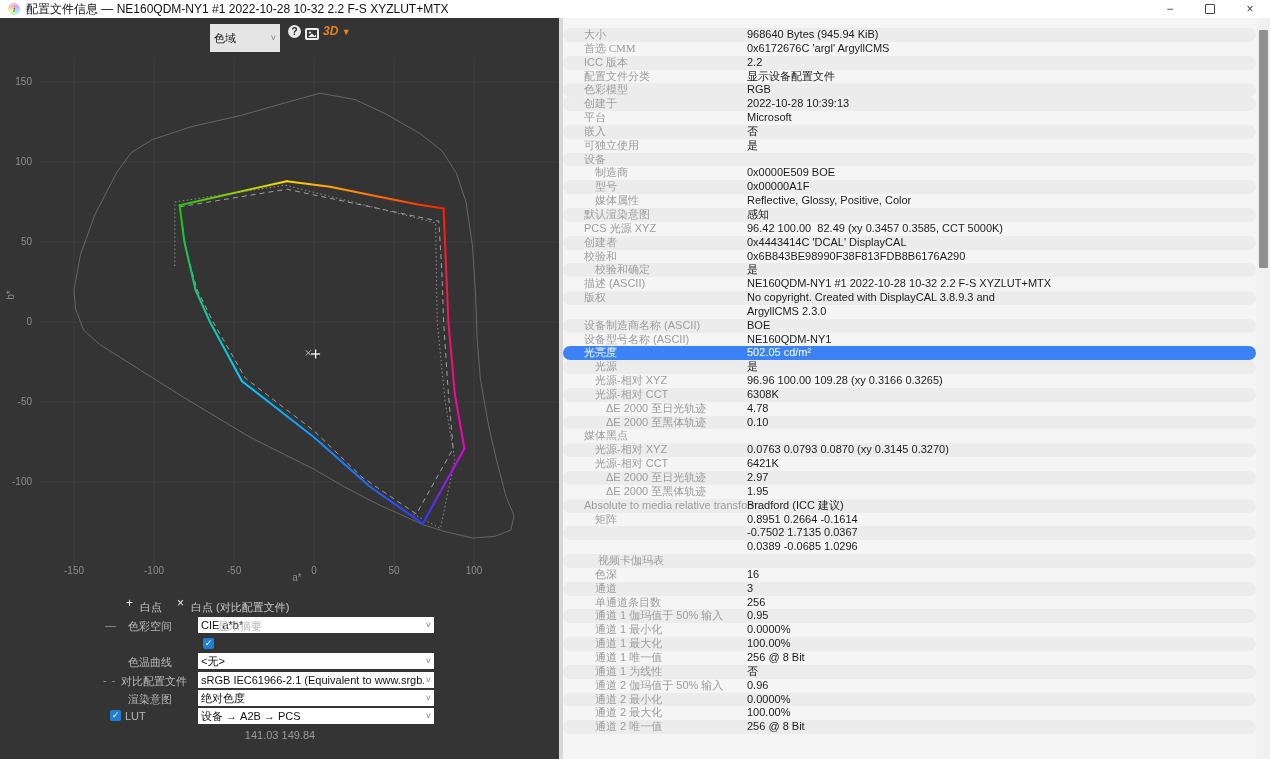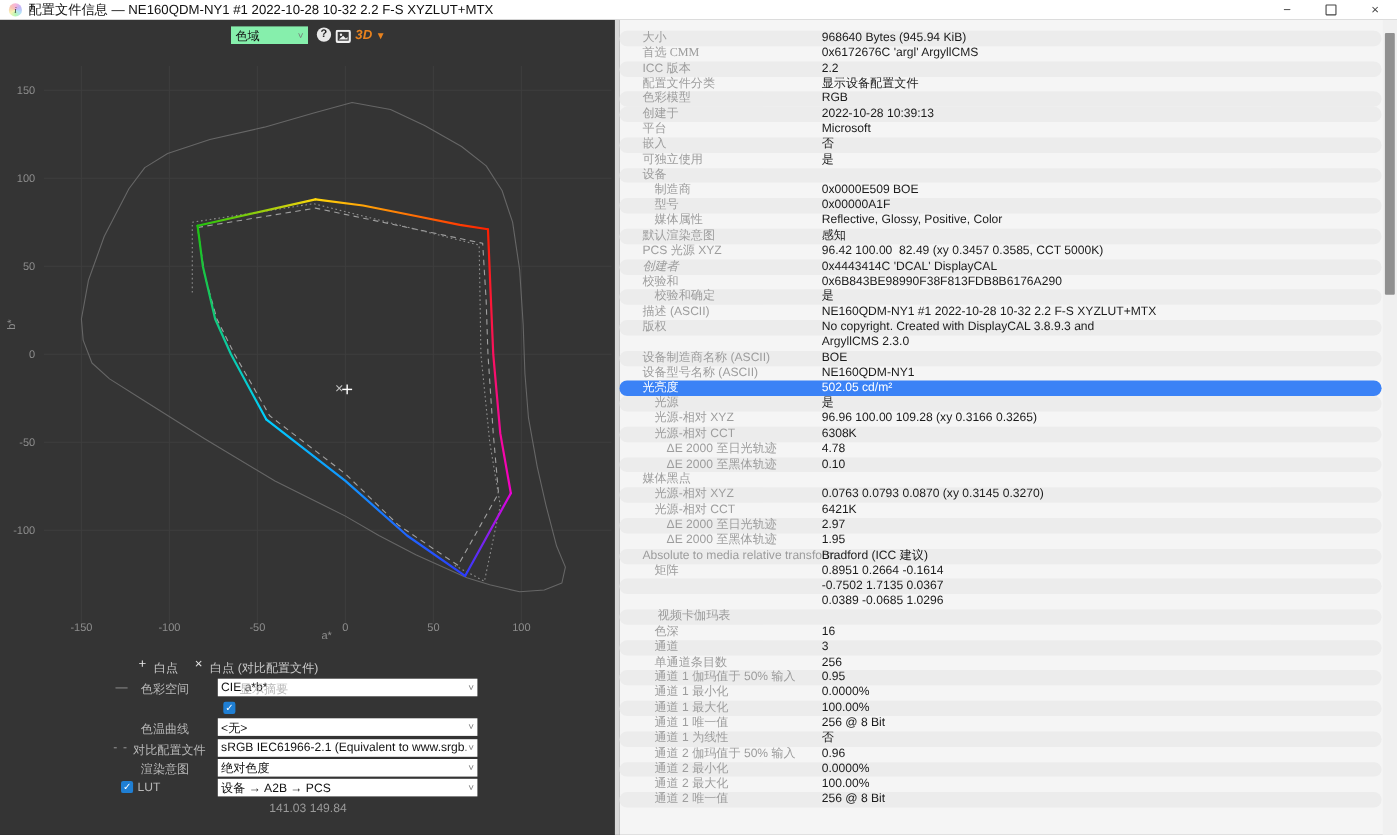--- a/index.html
+++ b/index.html
@@ -15,21 +15,21 @@
   .title-text{font-size:12px;color:#111;white-space:nowrap;}
   .win-btns{margin-left:auto;display:flex;align-items:center;height:100%;}
   .win-btn{width:40px;height:100%;display:flex;align-items:center;justify-content:center;
            color:#444;font-size:12px;cursor:default;}
   .restore-box{width:8px;height:8px;border:1px solid #444;border-radius:1px;}
   
   .left-panel{position:absolute;left:0;top:18px;width:559px;height:741px;background:#343434;overflow:hidden;}
   .sash{position:absolute;left:559px;top:18px;width:4px;height:741px;background:#d8d8d8;}
   .right-panel{position:absolute;left:563px;top:18px;width:707px;height:741px;background:#f5f5f5;overflow:hidden;}
   
-  .lp-select{position:absolute;background:#86efac;color:#111;font-size:11px;height:16px;
+  .lp-select{position:absolute;background:#e5e5e5;color:#111;font-size:11px;height:28px;
              display:flex;align-items:center;padding:0 4px;box-sizing:border-box;}
   .lp-select .chev{margin-left:auto;color:#777;font-size:9px;padding-left:4px;}
   #gamut-view-select{left:210px;top:6px;width:70px;}
   .help-btn{position:absolute;left:288px;top:7px;width:13px;height:13px;border-radius:50%;
             background:#e9e9e9;color:#222;font-size:10px;font-weight:bold;
             display:flex;align-items:center;justify-content:center;}
   .img-btn{position:absolute;left:305px;top:8px;}
   .btn-3d{position:absolute;left:323px;top:6px;color:#e8821e;font-size:12px;
           font-weight:bold;font-style:italic;}
   .btn-3d .chev3d{font-style:normal;font-size:9px;}
@@ -262,21 +262,21 @@
       </div>
       <div class="irow alt">
         <span class="k" style="left: 21px;">默认渲染意图</span>
         <span class="v">感知</span>
       </div>
       <div class="irow">
         <span class="k" style="left: 21px;">PCS 光源 XYZ</span>
         <span class="v">96.42 100.00  82.49 (xy 0.3457 0.3585, CCT 5000K)</span>
       </div>
       <div class="irow alt">
-        <span class="k" style="left: 21px; font-style: italic;">创建者</span>
+        <span class="k" style="left: 21px;">创建者</span>
         <span class="v">0x4443414C 'DCAL' DisplayCAL</span>
       </div>
       <div class="irow">
         <span class="k" style="left: 21px;">校验和</span>
         <span class="v">0x6B843BE98990F38F813FDB8B6176A290</span>
       </div>
       <div class="irow alt">
         <span class="k" style="left: 32px;">校验和确定</span>
         <span class="v">是</span>
       </div>

